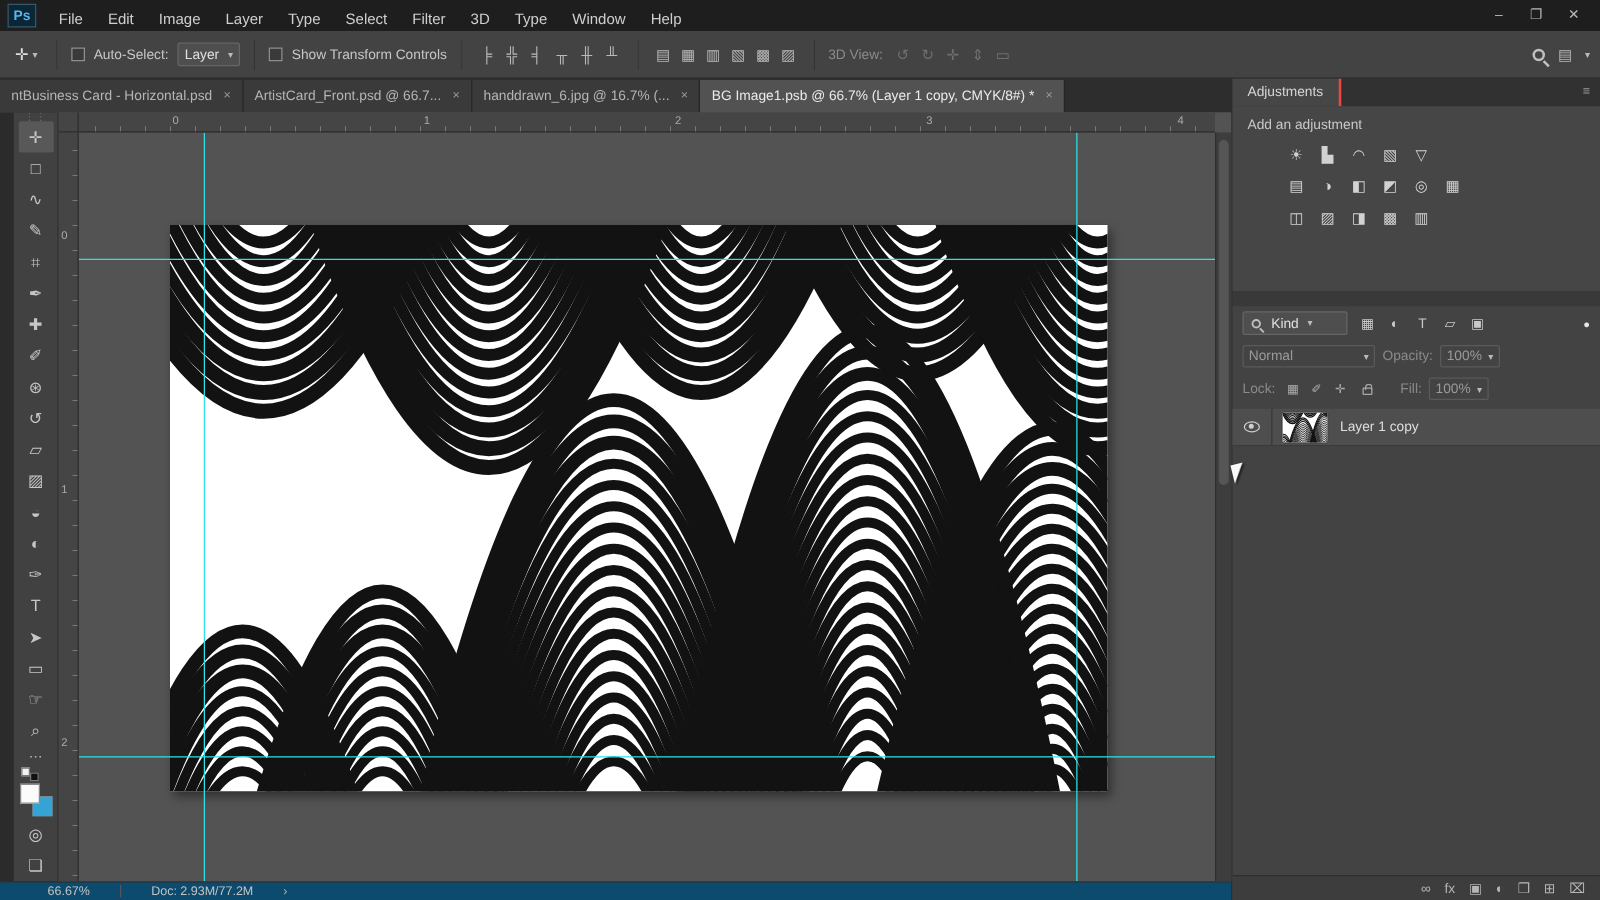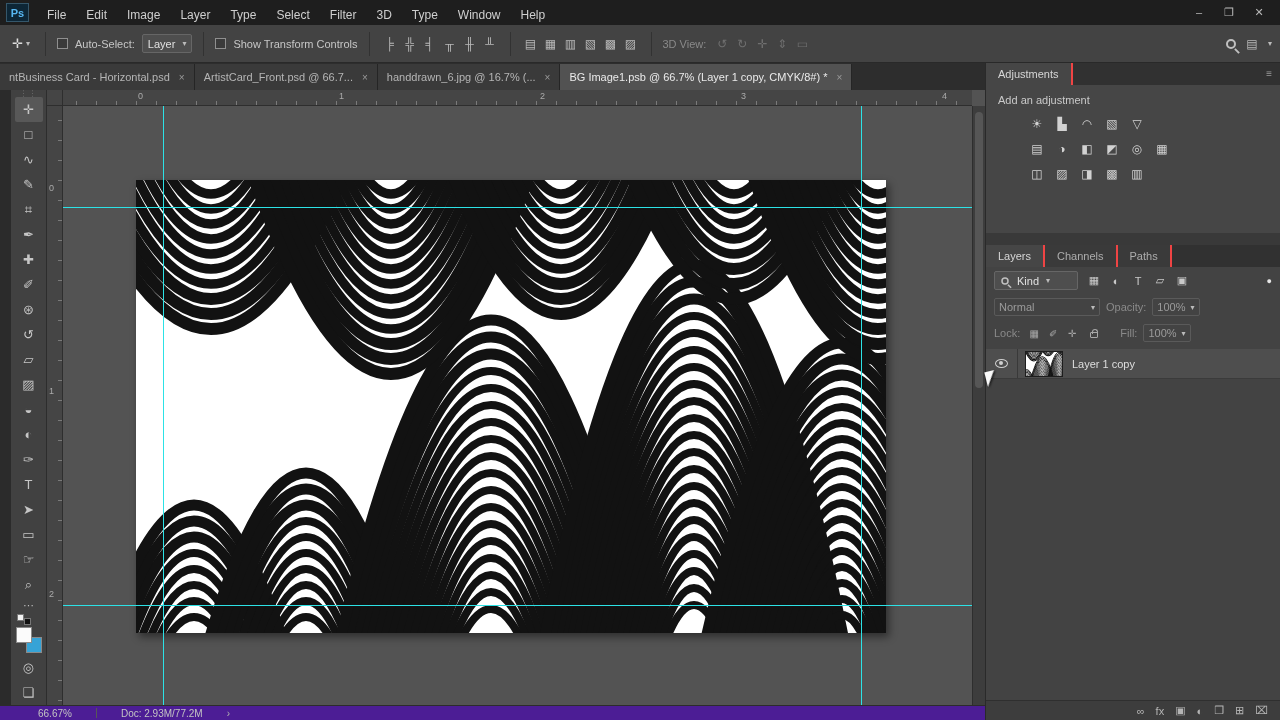--- a/index.html
+++ b/index.html
@@ -26,21 +26,21 @@
   .ob-icons{display:flex;gap:2px}
   .obicon{width:18px;height:18px;display:flex;align-items:center;justify-content:center;color:#b9b9b9;font-size:12px}
   .obicon.disabled{color:#6f6f6f}
   .spacer{flex:1}
   .mag{width:10px;height:10px;border:2px solid #c0c0c0;border-radius:50%;position:relative;display:inline-block}
   .mag::after{content:"";position:absolute;width:2px;height:6px;background:#c0c0c0;left:8px;top:7px;transform:rotate(-45deg)}
 
   
   .main{display:flex;height:657px}
   .left-center{width:985px;display:flex;flex-direction:column}
-  .tabbar{height:27px;background:#2d2d2d;display:flex;align-items:flex-end;position:relative}
+  .tabbar{height:27px;background:#2d2d2d;display:flex;align-items:center;position:relative}
   .tab{height:26px;background:#3a3a3a;border-right:1px solid #252525;display:flex;align-items:center;gap:9px;padding:0 9px;color:#b5b5b5;white-space:nowrap;overflow:hidden;flex:none}
   .tab.active{background:#525252;color:#eaeaea}
   .tab .close{color:#9a9a9a;font-size:10px}
 
   
   .workrow{flex:1;display:flex;min-height:0}
   .toolbar{width:47px;background:#414141;border-left:11px solid #2b2b2b;border-right:1px solid #2d2d2d;display:flex;flex-direction:column;align-items:center;padding-top:1px;flex:none}
   .grip{color:#6d6d6d;font-size:8px;line-height:6px;letter-spacing:1px}
   .tool{width:28px;height:25px;display:flex;align-items:center;justify-content:center;color:#c6c6c6;font-size:13px;flex:none}
   .tool.active{background:#585858;border-radius:2px}
@@ -64,21 +64,21 @@
   .ruler-label{position:absolute;top:1px;font-size:9px;color:#ababab}
   .ruler-label-left{position:absolute;left:2px;font-size:9px;color:#ababab}
   .canvas{position:absolute;left:89px;top:90px;width:750px;height:453px;background:#fff;box-shadow:3px 4px 8px rgba(0,0,0,.45);z-index:1}
   .canvas svg{width:100%;height:100%;display:block}
   .guide-v{position:absolute;top:16px;bottom:0;width:1px;background:#2ce2e6;z-index:3}
   .guide-h{position:absolute;left:16px;right:13px;height:1px;background:#2ce2e6;z-index:3}
   .vscroll{position:absolute;right:0;top:16px;bottom:0;width:13px;background:#3d3d3d;border-left:1px solid #2e2e2e;z-index:4}
   .vscroll .thumbbar{position:absolute;left:2px;right:2px;top:6px;height:46%;background:#565656;border-radius:4px}
 
   
-  .statusbar{height:15px;background:#4c1d95;border-top:1px solid #2c2c2c;display:flex;align-items:center;gap:24px;font-size:10px;color:#c3c3c3}
+  .statusbar{height:15px;background:#0c4a6e;border-top:1px solid #2c2c2c;display:flex;align-items:center;gap:24px;font-size:10px;color:#c3c3c3}
   .statusbar .zoom{margin-left:38px}
   .statusbar .sdiv{width:1px;height:10px;background:#2c2c2c;border-right:1px solid #575757}
   .statusbar .chev{color:#b0b0b0}
 
   
   .rightcol{width:295px;background:#393939;border-left:1px solid #2a2a2a;display:flex;flex-direction:column}
   .panel-header{height:22px;background:#313131;display:flex;align-items:flex-end}
   .panel-tab{height:22px;padding:0 12px;display:flex;align-items:center;background:#464646;color:#d6d6d6;border-right:2px solid #ef4444}
   .panel-tab.inactive{background:#3a3a3a;color:#adadad}
   .panel-menu{margin-left:auto;color:#9a9a9a;padding:0 8px;font-size:10px;line-height:22px}
@@ -457,26 +457,20 @@
       <span class="adj-icon">◫</span>
           <span class="adj-icon">▨</span>
           <span class="adj-icon">◨</span>
           <span class="adj-icon">▩</span>
           <span class="adj-icon">▥</span>
         </div>
     </div>
 
     <div class="panel-gap"></div>
 
-    <div class="panel-header">
-
-    <span class="panel-tab active">Layers</span>
-        <span class="panel-tab inactive">Channels</span>
-        <span class="panel-tab inactive">Paths</span>
-      </div>
 
     <div class="layers-body">
       <div class="lrow">
         <span class="dd kind-dd">
           <span class="mag" style="transform:scale(.75)"></span>
           <span>Kind</span>
           <span class="arrow">▾</span>
         </span>
         <div style="display:flex;gap:2px">
 

